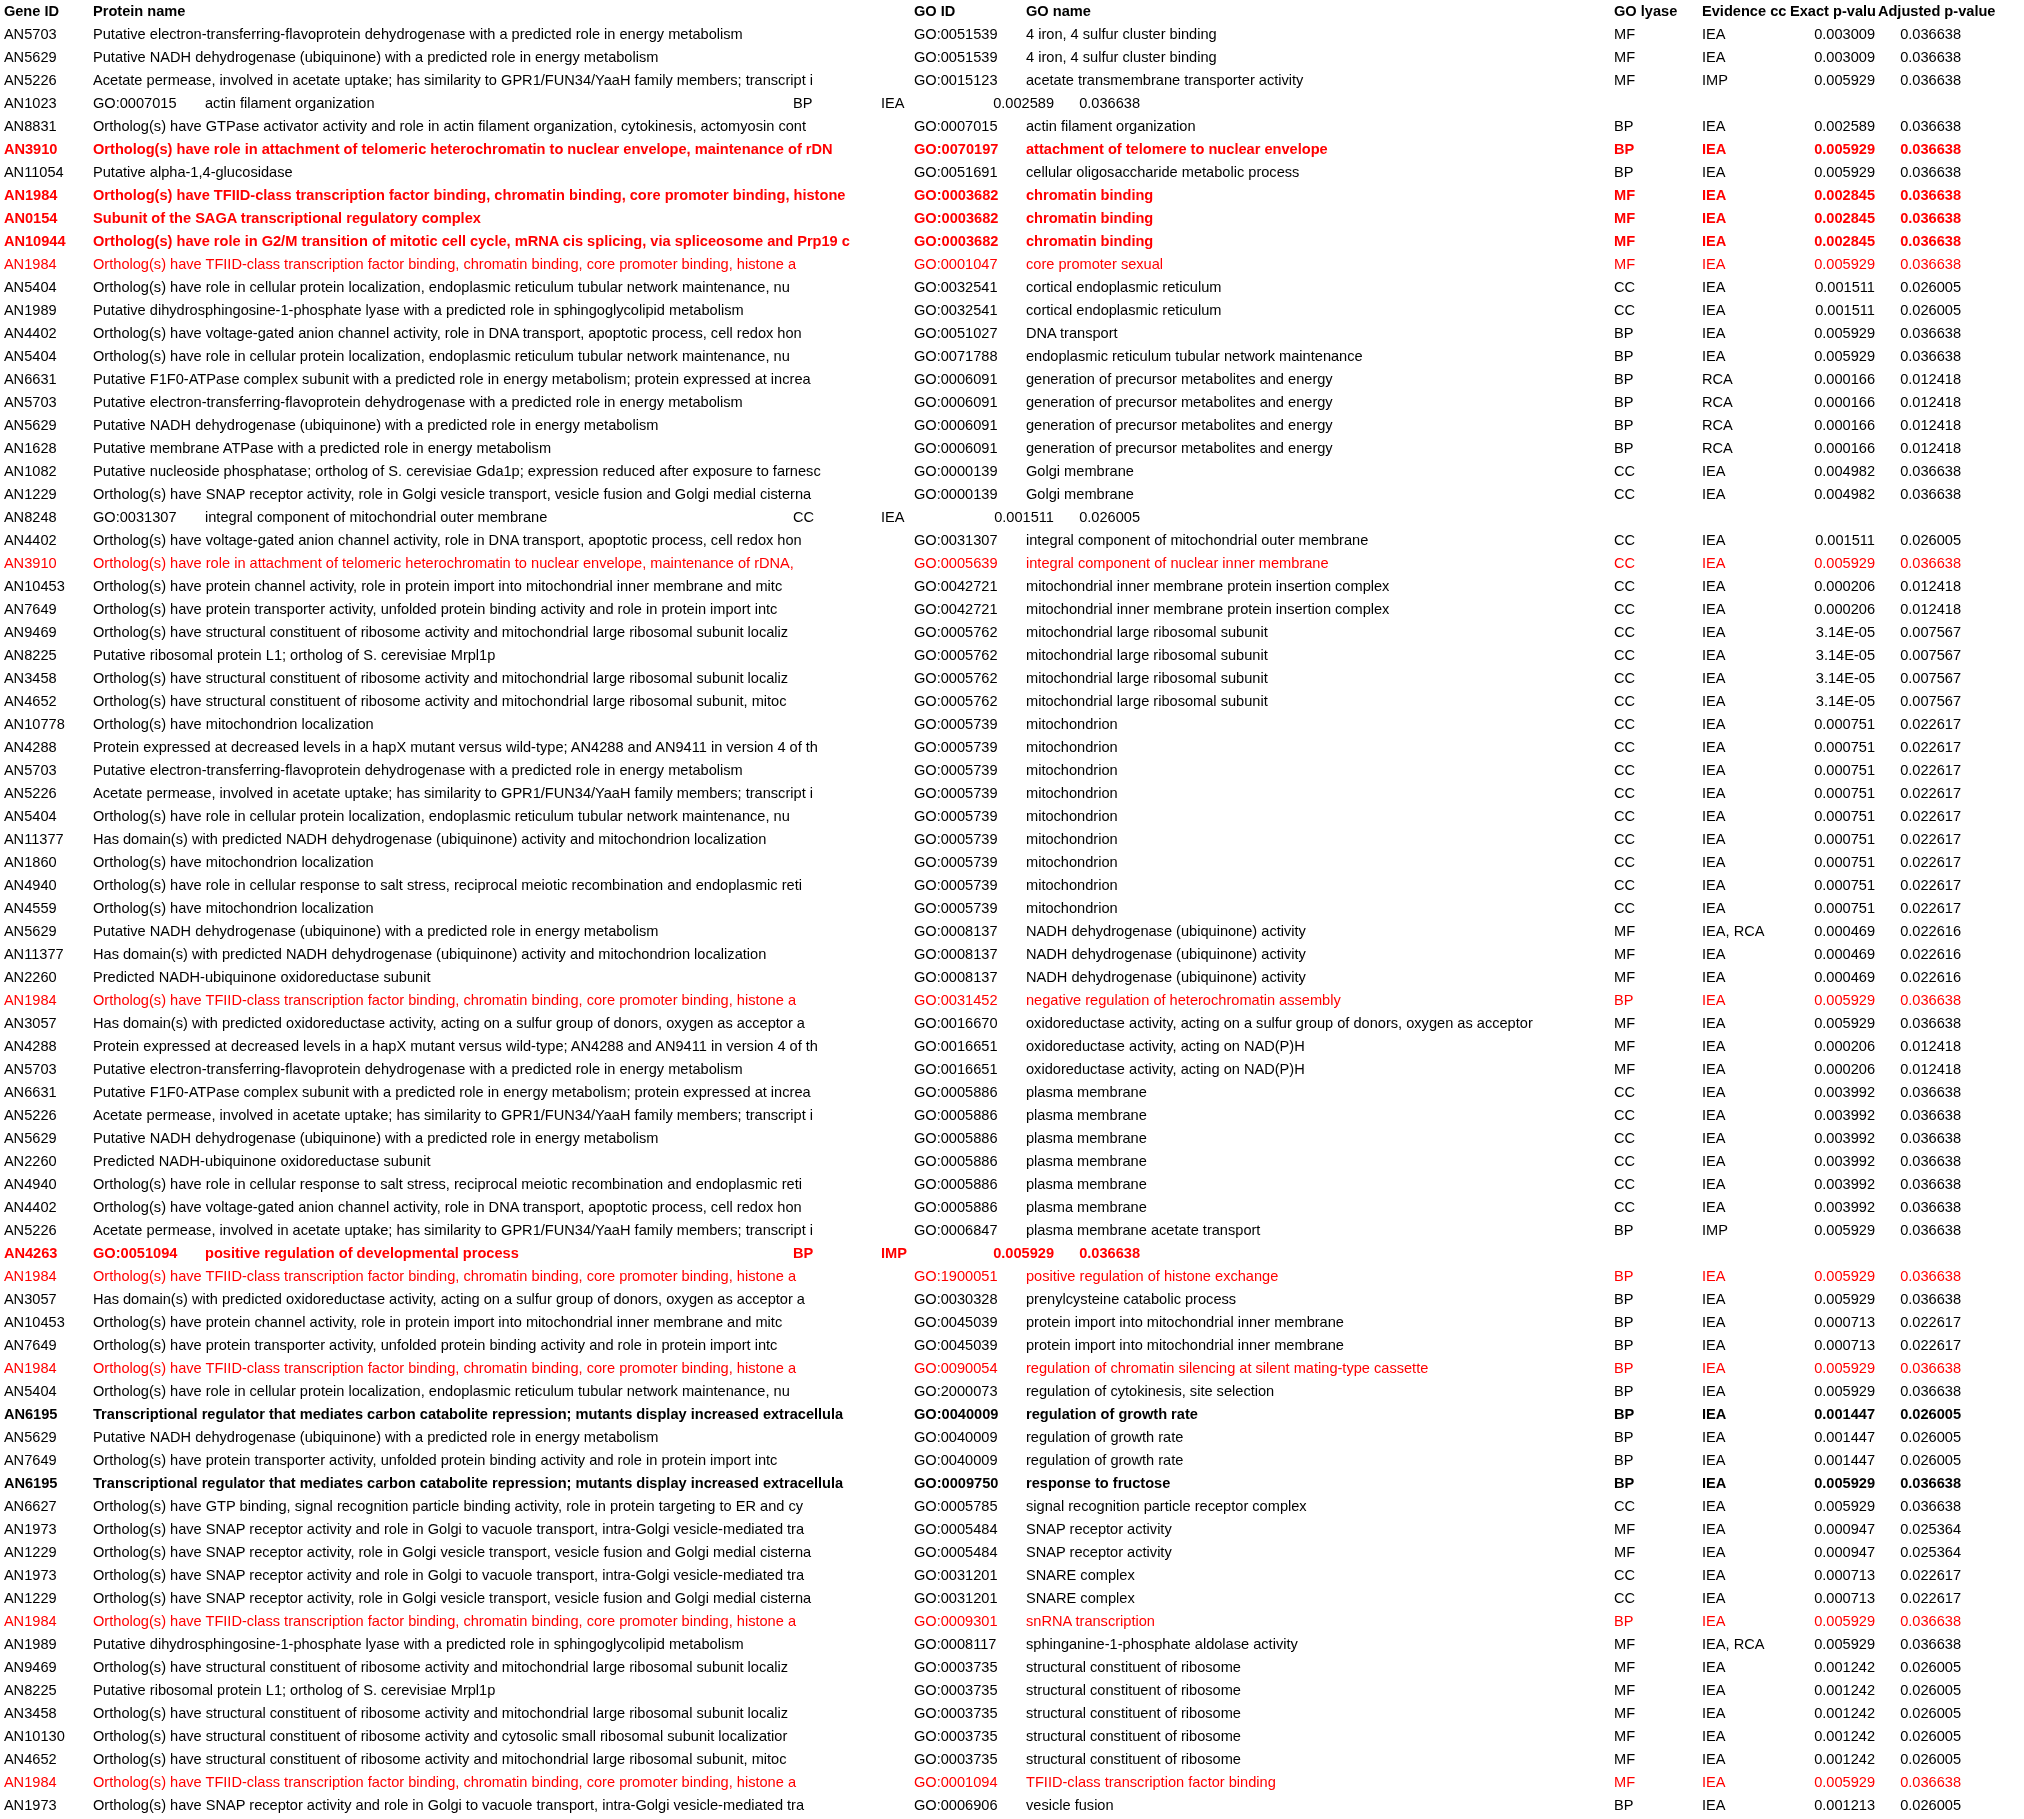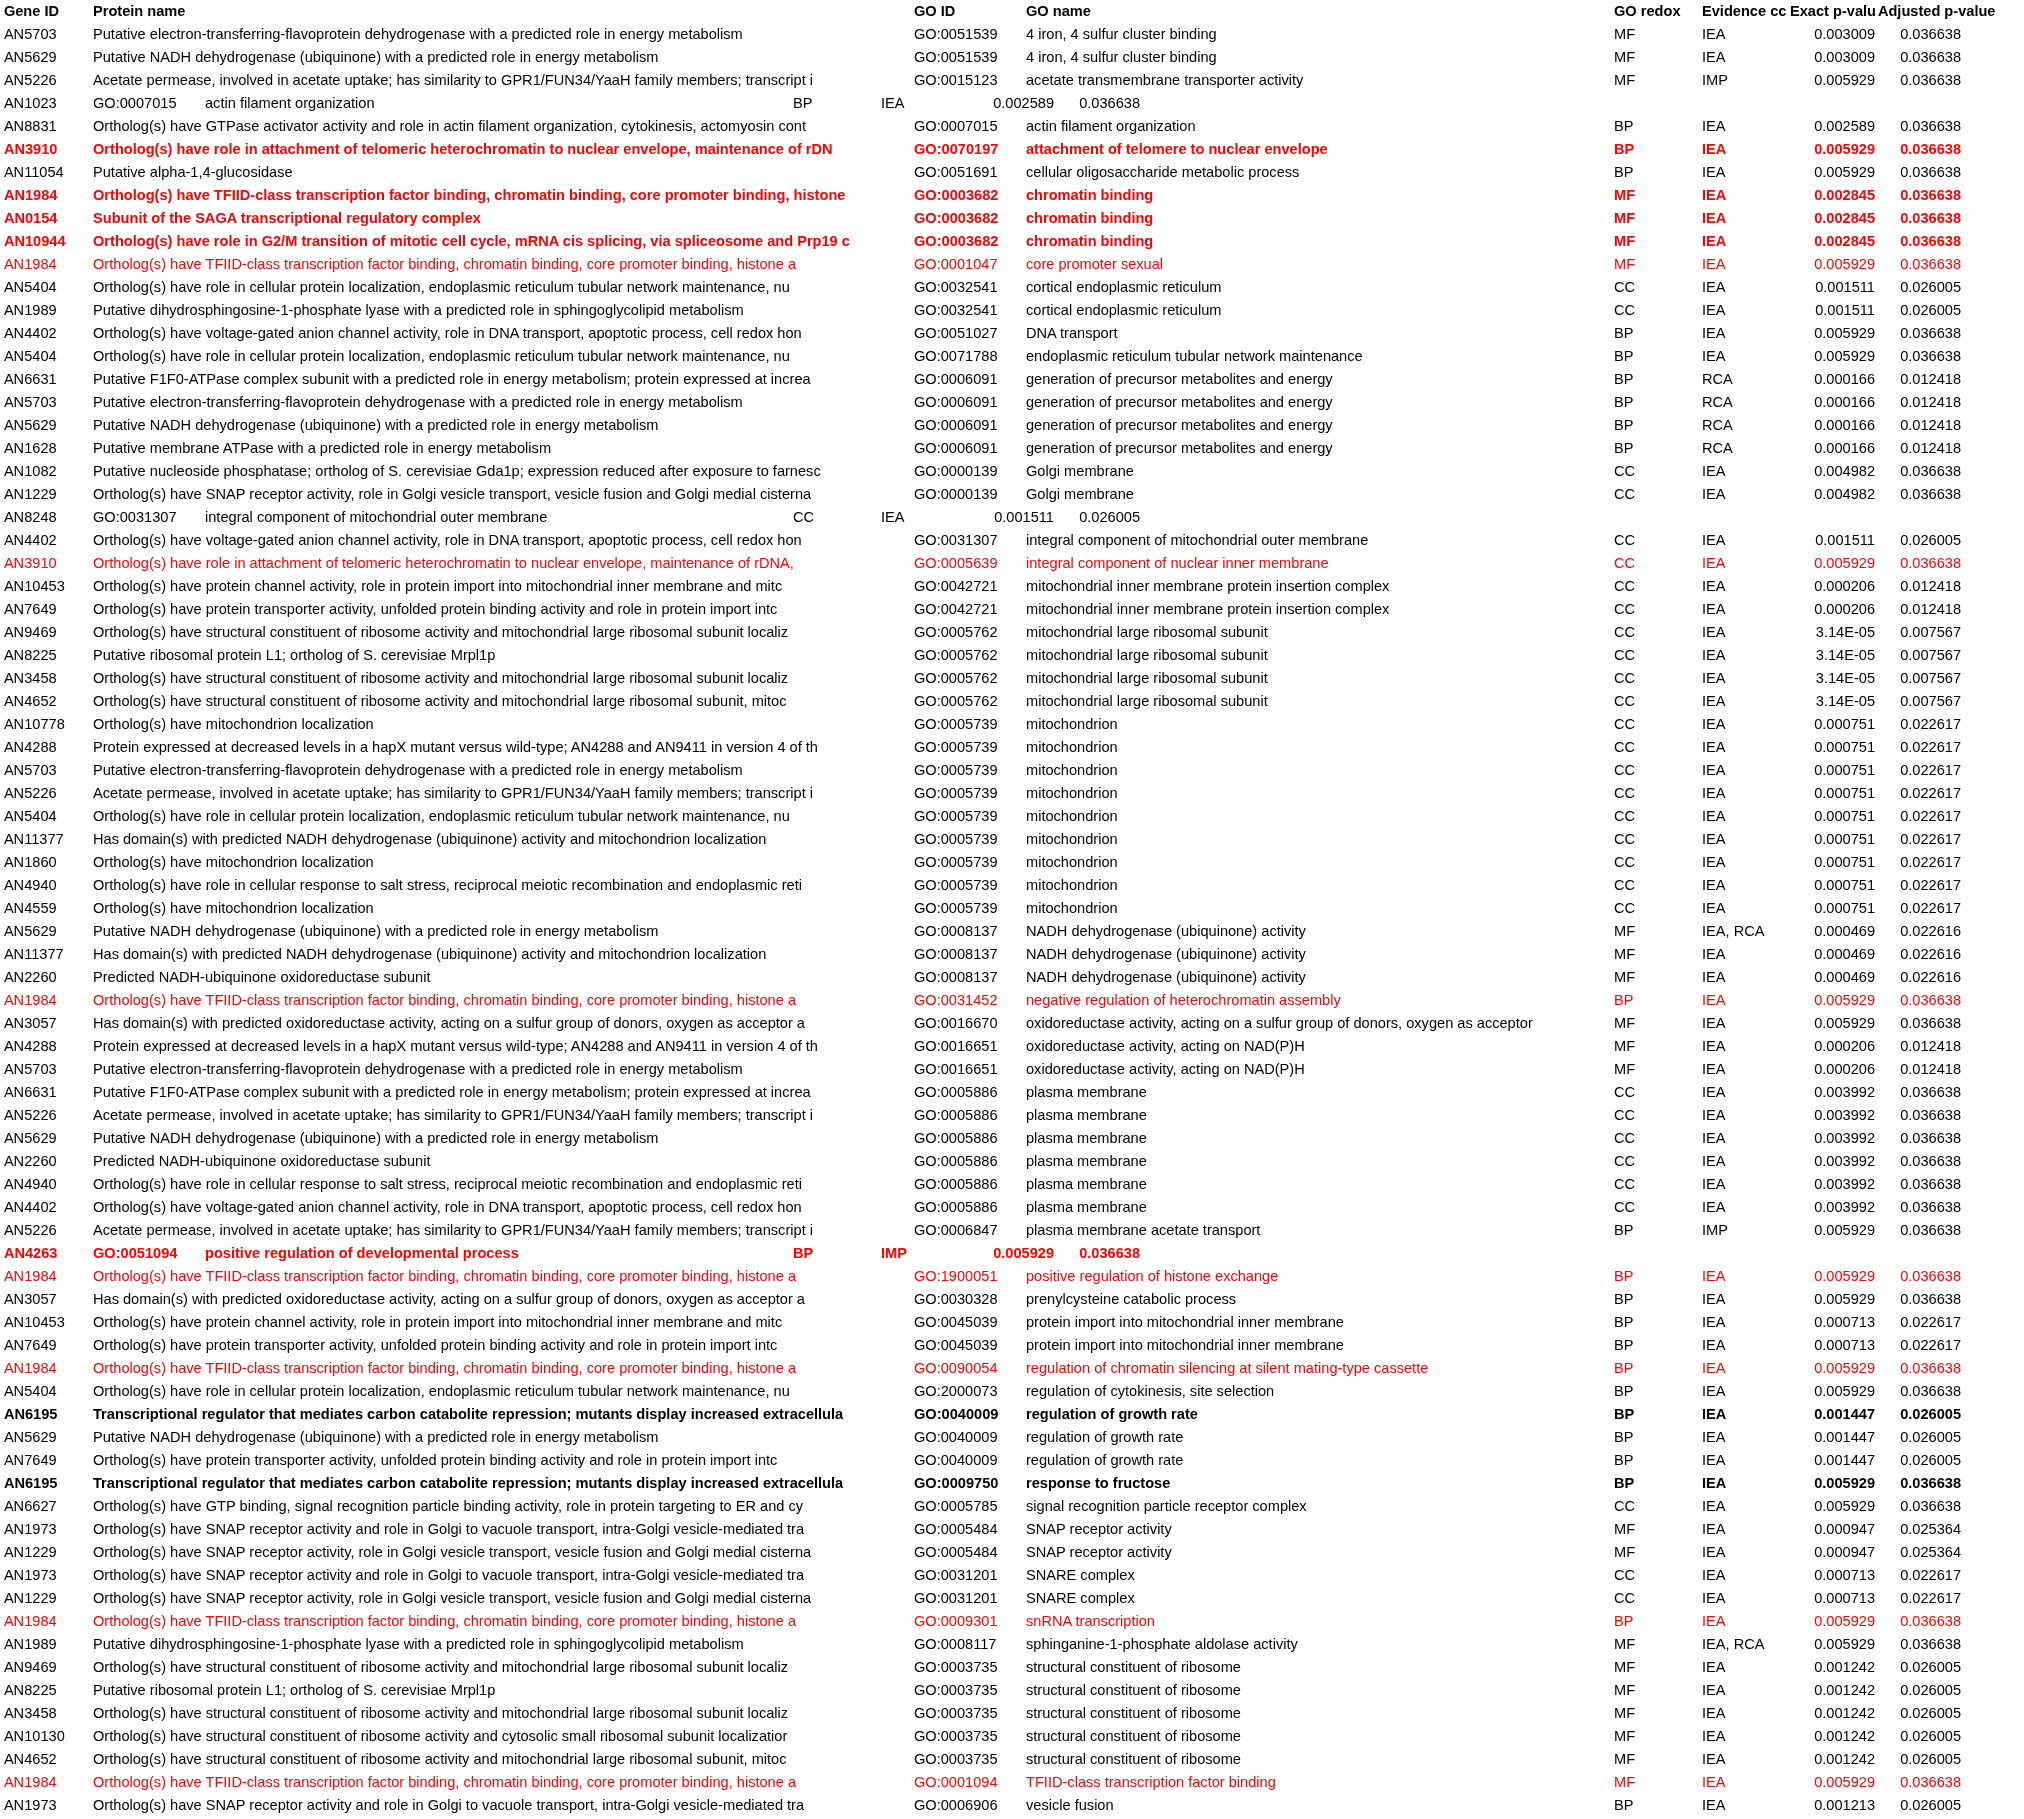--- a/index.html
+++ b/index.html
@@ -25,21 +25,21 @@
 </style>
 </head>
 <body>
 
 <div id="sheet">
   <div class="row header" id="header-row">
       <div class="cell c0">Gene ID</div>
       <div class="cell c1">Protein name</div>
       <div class="cell c2">GO ID</div>
       <div class="cell c3">GO name</div>
-      <div class="cell c4">GO redox</div>
+      <div class="cell c4">GO lyase</div>
       <div class="cell c5">Evidence cc</div>
       <div class="cell c6">Exact p-valu</div>
       <div class="cell c7">Adjusted p-value</div>
     </div>
   <div id="rows-container">
       <div class="row normal">
         <div class="cell c0">AN5703</div>
         <div class="cell c1">Putative electron-transferring-flavoprotein dehydrogenase with a predicted role in energy metabolism</div>
         <div class="cell c2">GO:0051539</div>
         <div class="cell c3">4 iron, 4 sulfur cluster binding</div>

